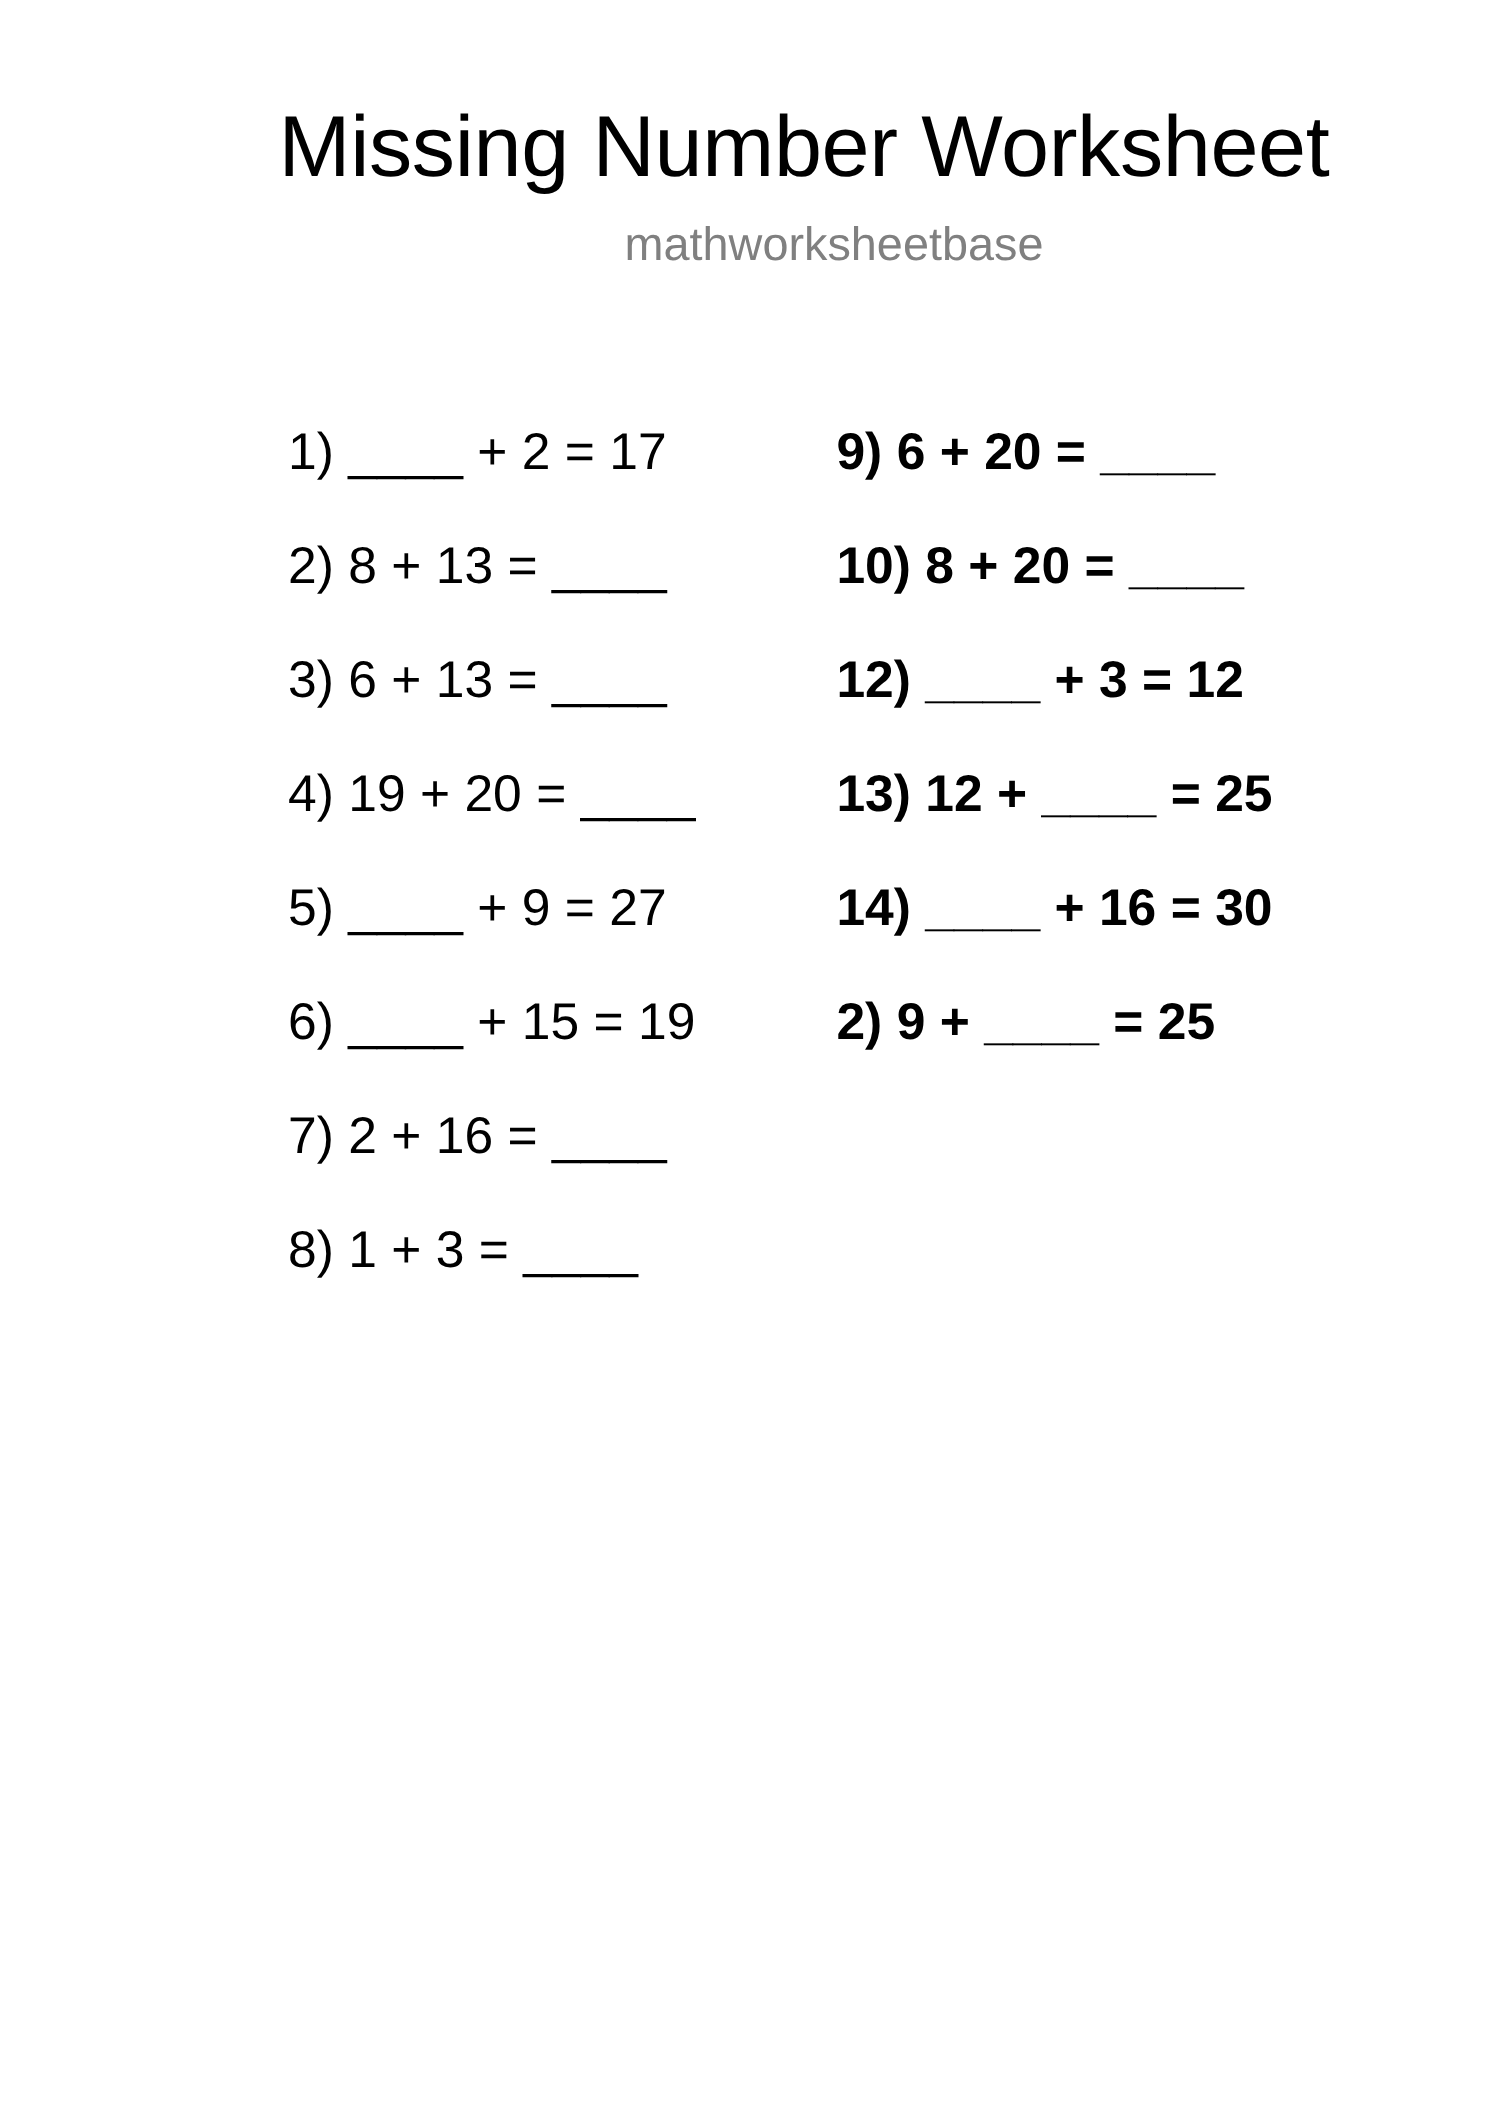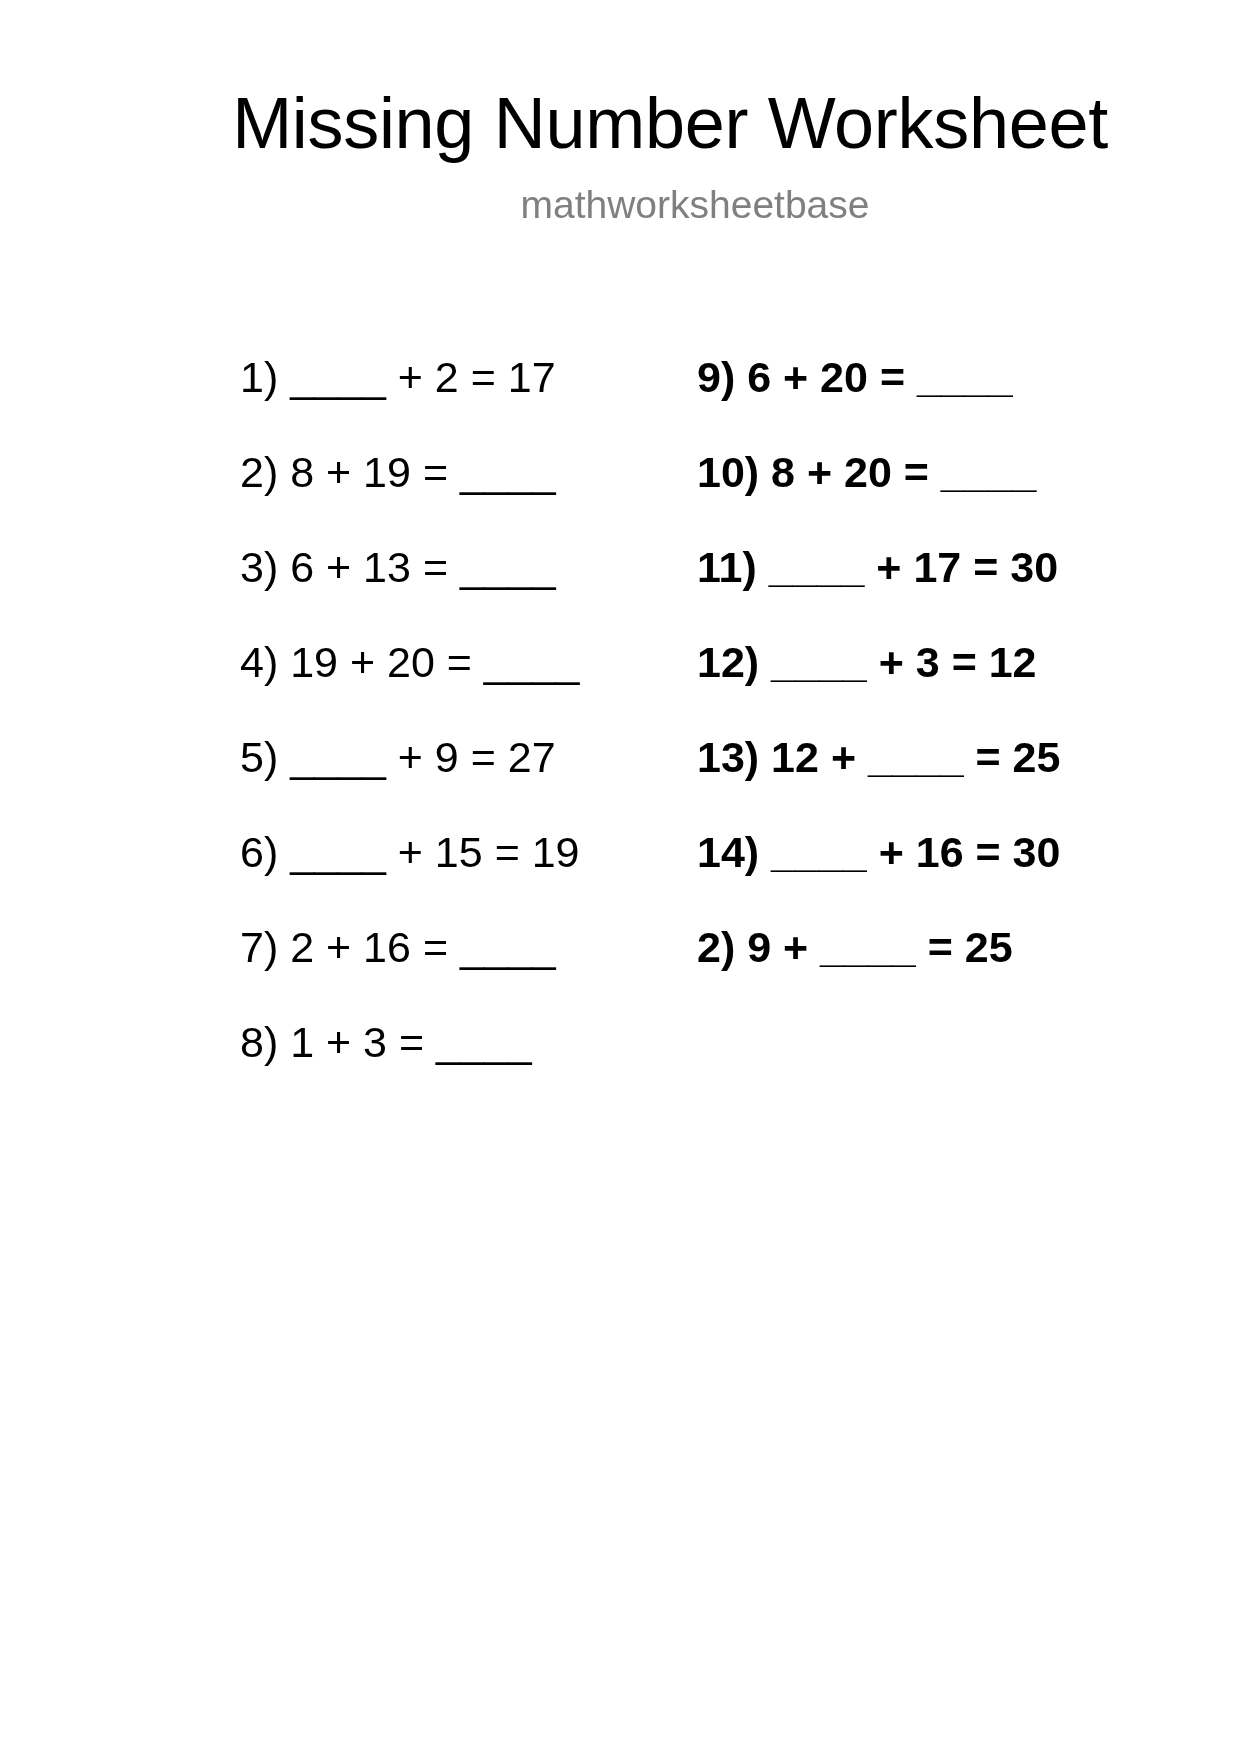--- a/index.html
+++ b/index.html
@@ -57,30 +57,29 @@
     .problem span { display: inline; }
   </style>
 </head>
 <body>
 
 <div class="title">Missing Number Worksheet</div>
 <div class="subtitle">mathworksheetbase</div>
 
 <div class="column col-left">
   <div class="problem"><span>1)</span> <span>____ + 2 = 17</span></div>
-  <div class="problem"><span>2)</span> <span>8 + 19 = ____</span></div>
+  <div class="problem"><span>2)</span> <span>8 + 13 = ____</span></div>
   <div class="problem"><span>3)</span> <span>6 + 13 = ____</span></div>
   <div class="problem"><span>4)</span> <span>19 + 20 = ____</span></div>
   <div class="problem"><span>5)</span> <span>____ + 9 = 27</span></div>
   <div class="problem"><span>6)</span> <span>____ + 15 = 19</span></div>
   <div class="problem"><span>7)</span> <span>2 + 16 = ____</span></div>
   <div class="problem"><span>8)</span> <span>1 + 3 = ____</span></div>
 </div>
 
 <div class="column col-right">
   <div class="problem"><span>9)</span> <span>6 + 20 = ____</span></div>
   <div class="problem"><span>10)</span> <span>8 + 20 = ____</span></div>
-  <div class="problem"><span>11)</span> <span>____ + 17 = 30</span></div>
   <div class="problem"><span>12)</span> <span>____ + 3 = 12</span></div>
   <div class="problem"><span>13)</span> <span>12 + ____ = 25</span></div>
   <div class="problem"><span>14)</span> <span>____ + 16 = 30</span></div>
   <div class="problem"><span>2)</span> <span>9 + ____ = 25</span></div>
 </div>
 
 </body></html>

